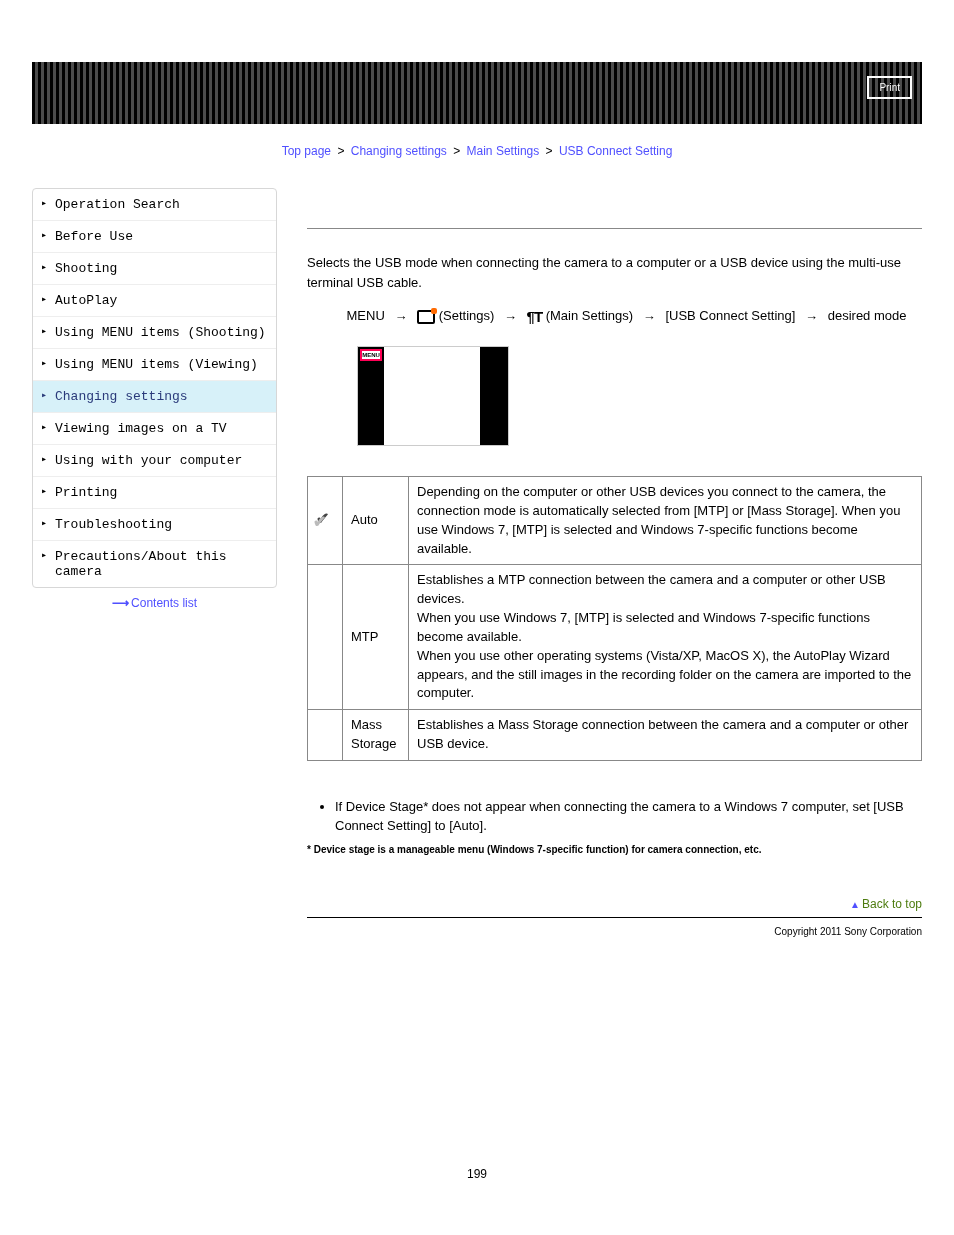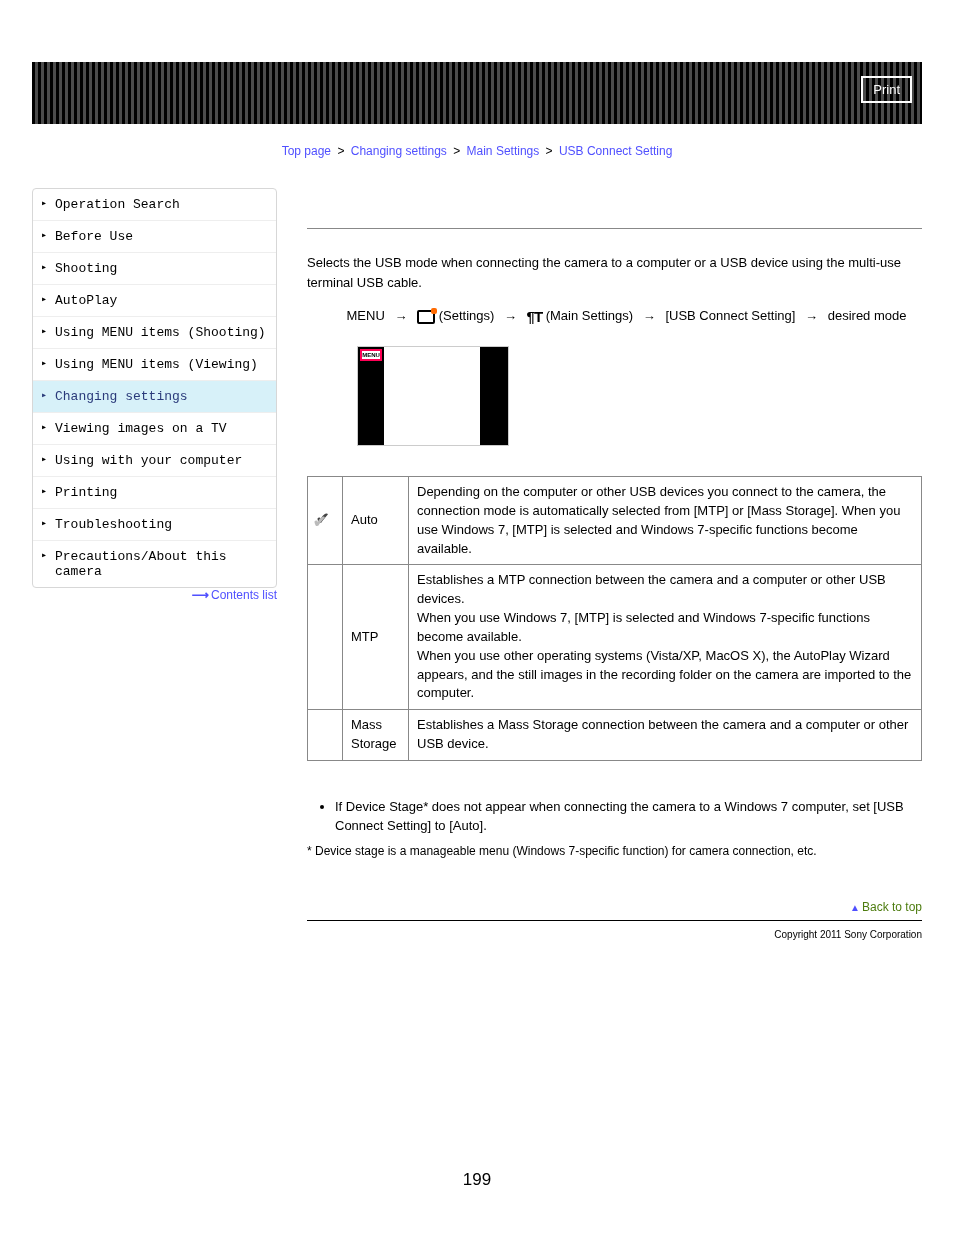--- a/index.html
+++ b/index.html
@@ -26,21 +26,21 @@
     );
     position: relative;
   }
   .print-btn {
     position: absolute;
     right: 10px;
     top: 14px;
     border: 2px solid #fff;
     color: #fff;
     padding: 4px 10px;
-    font-size: 13px;
+    font-size: 10px;
     cursor: pointer;
     background: transparent;
   }
   .breadcrumb {
     text-align: center;
     font-size: 12px;
     color: #5050ff;
     margin: 20px 0 30px 0;
   }
   .breadcrumb a { color: #5050ff; text-decoration: none; }
@@ -70,23 +70,23 @@
     top: 8px;
     font-size: 10px;
     color: #000;
   }
   .sidebar li.active {
     background: #d7f1f9;
     color: #2a3a7a;
   }
   .sidebar li.active::before { color: #2a3a7a; }
   .contents-link {
-    text-align: right;
+    text-align: center;
     font-size: 12px;
-    margin-top: 0;
+    margin-top: 8px;
     width: 245px;
   }
   .contents-link a { color: #5050ff; text-decoration: none; }
   .contents-link .arrow {
     color: #5050ff;
     font-weight: bold;
     margin-right: 2px;
   }
   
   .main { flex: 1; }
@@ -175,34 +175,34 @@
   .checkmark::after {
     content: "✔";
     position: absolute; left: -3px; top: 1px;
     font-size: 16px; color: #bbb; font-weight: bold;
   }
   ul.notes {
     margin: 36px 0 6px 10px;
     padding-left: 18px;
   }
   ul.notes li { line-height: 1.5; margin-bottom: 6px; }
-  .footnote { margin-left: 4px; font-size: 12px; line-height: 1.5; }
+  .footnote { margin-left: 4px; font-size: 10px; line-height: 1.5; font-weight: bold; }
   .back-top {
     text-align: right;
     margin: 40px 0 6px 0;
     font-size: 12px;
   }
   .back-top a { color: #4d7c0f; text-decoration: none; }
   .back-top .tri { color: #5050ff; font-size: 10px; margin-right: 2px; }
   .footer-rule {
     border: none; border-top: 1px solid #000;
     margin: 4px 0 8px 0;
   }
   .copyright { text-align: right; font-size: 10px; }
-  .page-num { text-align:center; font-size:17px; margin-top: 230px; }
+  .page-num { text-align:center; font-size:12px; margin-top: 230px; }
 </style>
 </head>
 <body>
 
 <div class="page">
 
   <div class="banner">
     <div class="print-btn">Print</div>
   </div>
 

